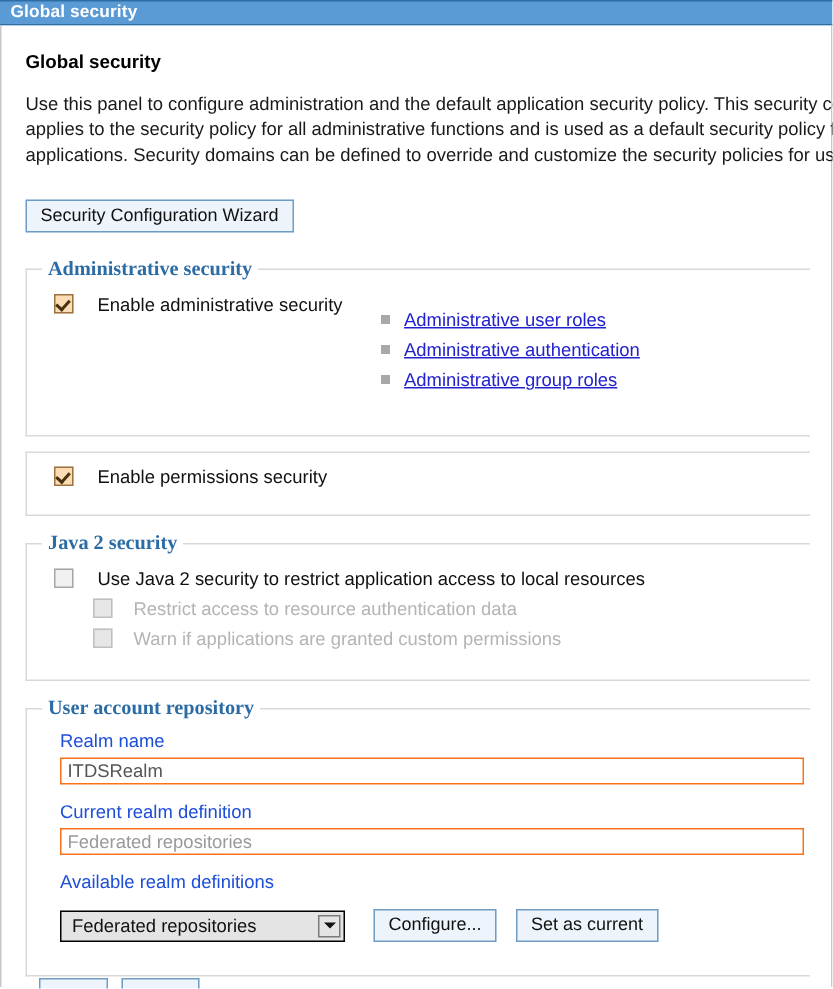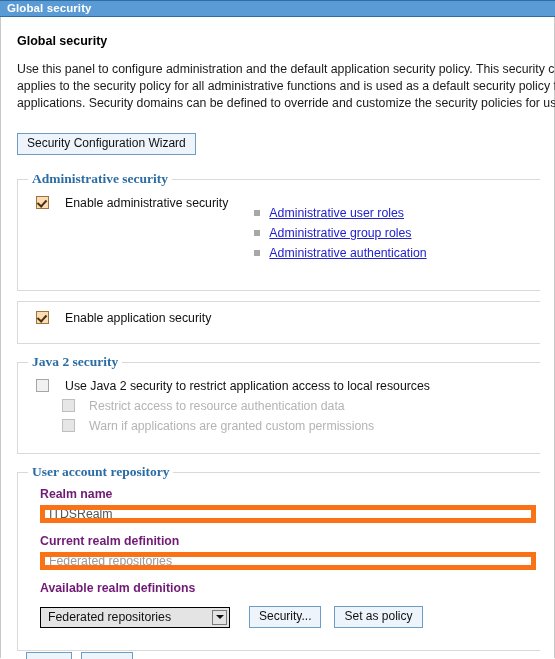--- a/index.html
+++ b/index.html
@@ -185,30 +185,29 @@
     text-decoration: underline;
     font-size: 12.3px;
     font-family: "Liberation Sans", sans-serif;
     line-height: 14px;
   }
 
   
   .uar-body { padding: 7px 0 0 22px; }
   .fieldlabel {
     font-size: 12.3px;
-    color: #701a75;
+    color: #1d4ed8;
     margin: 0 0 3px 0;
     line-height: 15px;
-    font-weight: bold;
   }
   input.wasinput {
     width: 496px;
     height: 18px;
     box-sizing: border-box;
-    border: 5px solid #f97316;
+    border: 1px solid #f97316;
     background: #ffffff;
     font-family: "Liberation Sans", sans-serif;
     font-size: 12.3px;
     color: #555555;
     padding: 1px 4px;
     border-radius: 0;
     outline: none;
   }
   input.wasinput.readonly { color: #9a9a9a; }
   .field-gap { height: 11px; }
@@ -297,37 +296,37 @@
             <span class="cb checked"></span>
             <span class="labeltxt">Enable administrative security</span>
           </div>
           <div class="links-col">
             <div class="linkline">
               <span class="bullet"></span>
               <a class="waslink" href="#">Administrative user roles</a>
             </div>
             <div class="linkline">
               <span class="bullet"></span>
-              <a class="waslink" href="#">Administrative group roles</a>
+              <a class="waslink" href="#">Administrative authentication</a>
             </div>
             <div class="linkline">
               <span class="bullet"></span>
-              <a class="waslink" href="#">Administrative authentication</a>
+              <a class="waslink" href="#">Administrative group roles</a>
             </div>
           </div>
         </div>
         <div style="height:14px"></div>
       </fieldset>
 
       <div class="fs-gap"></div>
 
       <fieldset class="sec">
         <div class="chkrow">
           <span class="cb checked"></span>
-          <span class="labeltxt">Enable application security</span>
+          <span class="labeltxt">Enable permissions security</span>
         </div>
         <div style="height:8px"></div>
       </fieldset>
 
       <div class="fs-gap"></div>
 
       <fieldset class="sec">
         <legend>Java 2 security</legend>
         <div class="chkrow">
           <span class="cb unchecked"></span>
@@ -363,23 +362,23 @@
           <div class="fieldlabel">Available realm definitions</div>
 
           <div class="selrow">
             <div class="wasselect">
               <span>Federated repositories</span>
               <span class="sel-arrowbox">
                 <span class="sel-arrow"></span>
               </span>
             </div>
             <span class="sel-gap"></span>
-            <button class="wasbtn">Security...</button>
+            <button class="wasbtn">Configure...</button>
             <span class="sel-gap2"></span>
-            <button class="wasbtn">Set as policy</button>
+            <button class="wasbtn">Set as current</button>
           </div>
 
           <div style="height:12px"></div>
         </div>
       </fieldset>
 
     </div>
   </div>
 
   <div class="bottom-row">

